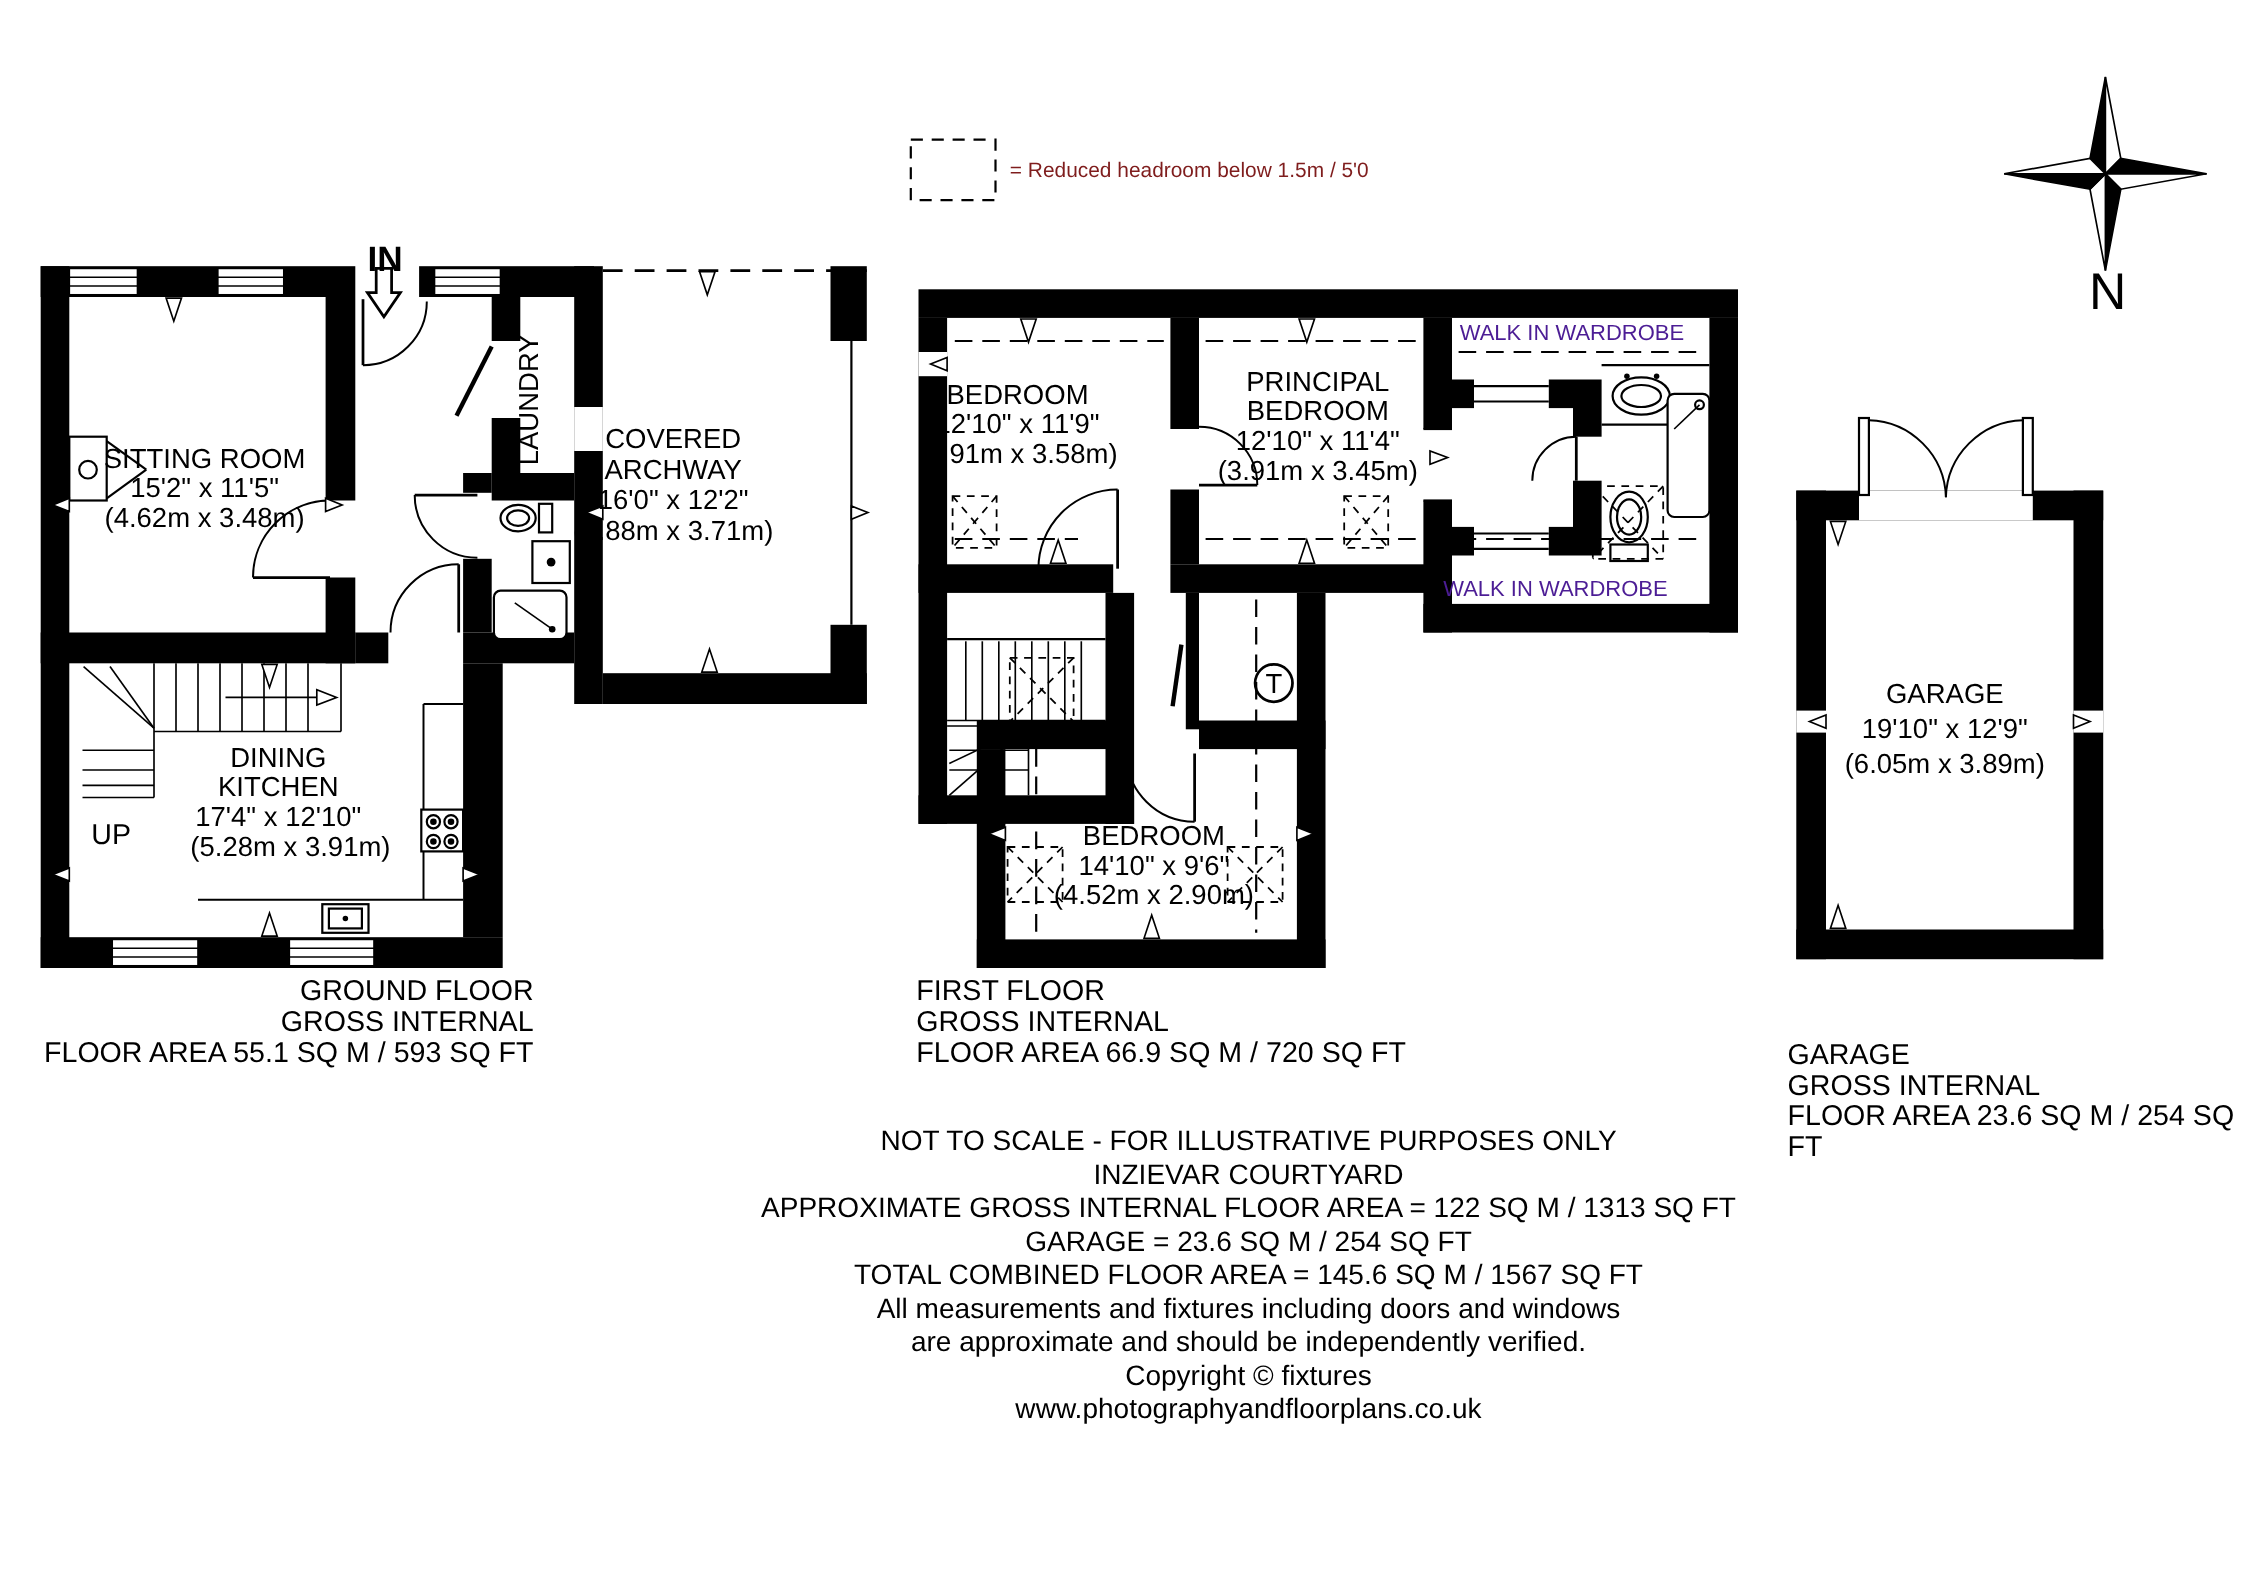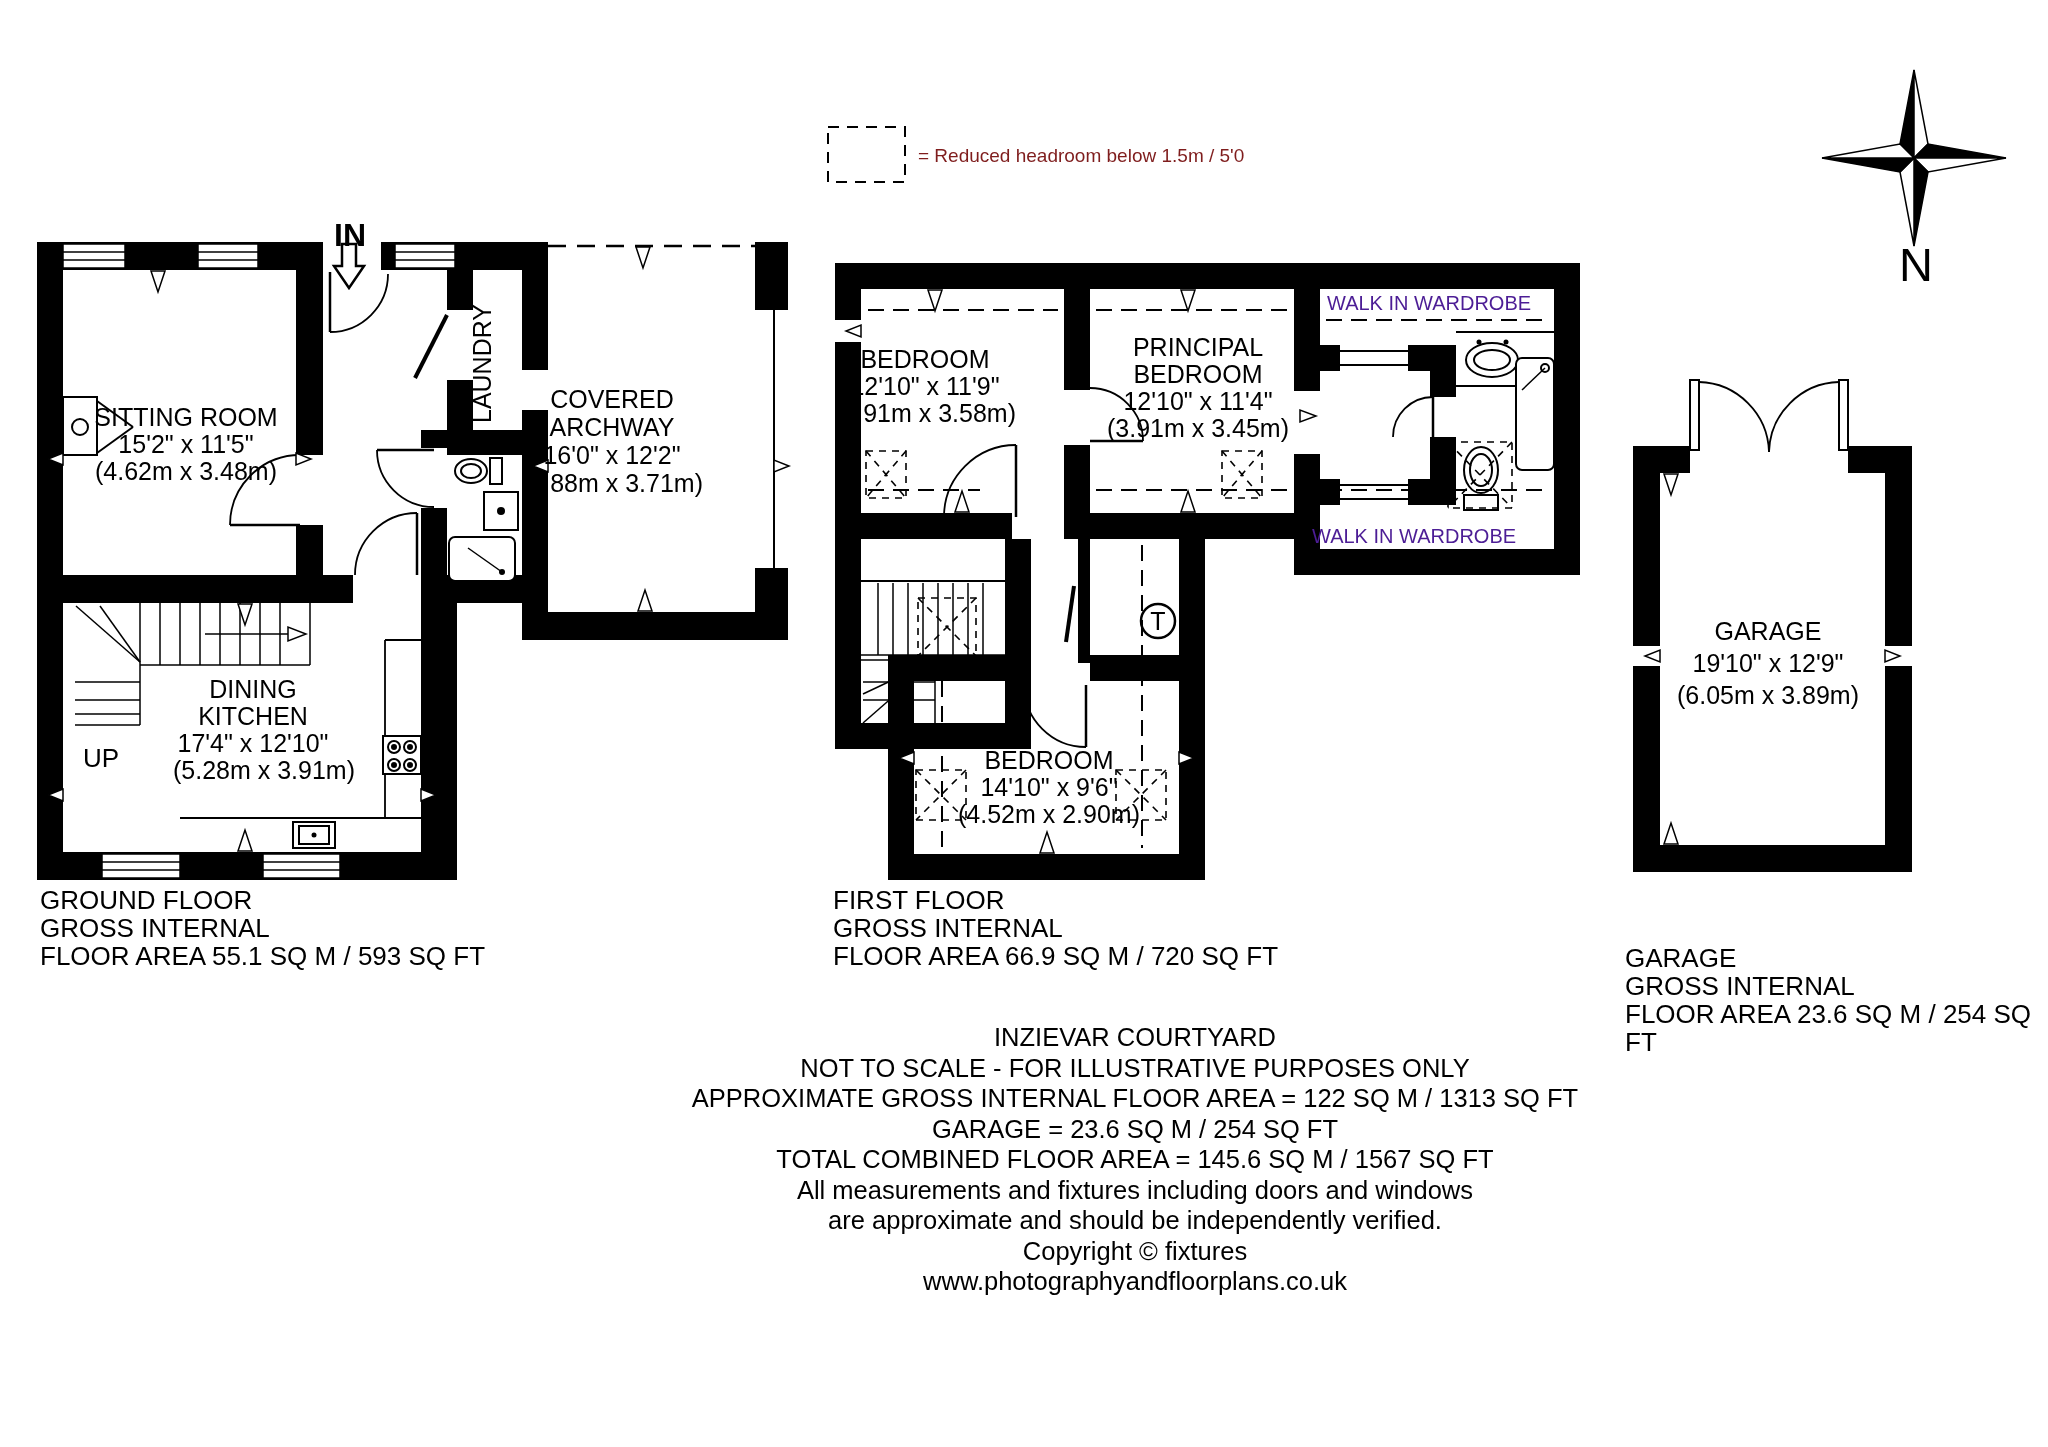--- a/index.html
+++ b/index.html
@@ -431,41 +431,41 @@
   <div>14'10" x 9'6"</div>
   <div>(4.52m x 2.90m)</div>
 </div>
 
 <div class="lbl" style="left:1648px;top:615px;width:240px;line-height:32px;">
   <div class="nm">GARAGE</div>
   <div>19'10" x 12'9"</div>
   <div>(6.05m x 3.89m)</div>
 </div>
 
-<div class="caption" style="left:40px;top:886px;">
+<div class="caption" style="left:40px;top:886px;text-align:right;">
   <div>GROUND FLOOR</div>
   <div>GROSS INTERNAL</div>
   <div>FLOOR AREA 55.1 SQ M / 593 SQ FT</div>
 </div>
 
 <div class="caption" style="left:833px;top:886px;">
   <div>FIRST FLOOR</div>
   <div>GROSS INTERNAL</div>
   <div>FLOOR AREA 66.9 SQ M / 720 SQ FT</div>
 </div>
 
 <div class="caption" style="left:1625px;top:944px;">
   <div>GARAGE</div>
   <div>GROSS INTERNAL</div>
   <div>FLOOR AREA 23.6 SQ M / 254 SQ FT</div>
 </div>
 
 <div class="footer">
+  <div>NOT TO SCALE - FOR ILLUSTRATIVE PURPOSES ONLY</div>
   <div>INZIEVAR COURTYARD</div>
-  <div>NOT TO SCALE - FOR ILLUSTRATIVE PURPOSES ONLY</div>
   <div>APPROXIMATE GROSS INTERNAL FLOOR AREA = 122 SQ M / 1313 SQ FT</div>
   <div>GARAGE = 23.6 SQ M / 254 SQ FT</div>
   <div>TOTAL COMBINED FLOOR AREA = 145.6 SQ M / 1567 SQ FT</div>
   <div>All measurements and fixtures including doors and windows</div>
   <div>are approximate and should be independently verified.</div>
   <div>Copyright © fixtures</div>
   <div>www.photographyandfloorplans.co.uk</div>
 </div>
 
 </div>

